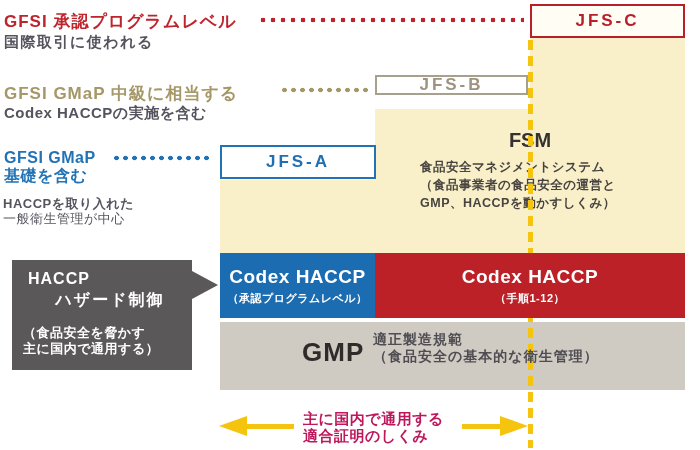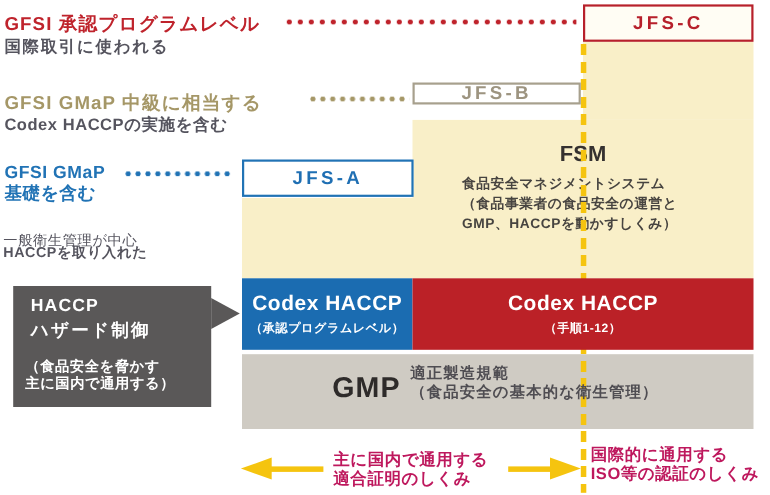--- a/index.html
+++ b/index.html
@@ -10,21 +10,21 @@
   }
   .abs{position:absolute;}
 
   
   .lbl-c-title{left:4px;top:10px;font-size:17px;font-weight:bold;color:#bf232c;letter-spacing:1px;z-index:2;}
   .lbl-c-sub{left:4px;top:33px;font-size:15px;font-weight:bold;color:#55545e;letter-spacing:1.5px;z-index:2;}
   .lbl-b-title{left:4px;top:82px;font-size:17px;font-weight:bold;color:#a59767;letter-spacing:1px;z-index:2;}
   .lbl-b-sub{left:4px;top:104px;font-size:15px;font-weight:bold;color:#55545e;letter-spacing:0.5px;z-index:2;}
   .lbl-a-title{left:4px;top:149px;font-size:16px;font-weight:bold;color:#2173b5;letter-spacing:0.5px;z-index:2;}
   .lbl-a-title2{left:4px;top:166px;font-size:16px;font-weight:bold;color:#2173b5;letter-spacing:0.5px;z-index:2;}
-  .lbl-a-sub1{left:3px;top:195px;font-size:13px;font-weight:bold;color:#55545e;letter-spacing:0.5px;z-index:2;margin-top:26px;}
+  .lbl-a-sub1{left:3px;top:195px;font-size:13px;font-weight:bold;color:#55545e;letter-spacing:0.5px;z-index:2;}
   .lbl-a-sub2{left:3px;top:210px;font-size:13px;font-weight:normal;color:#55545e;letter-spacing:0.5px;z-index:2;}
 
   
   .dots{height:6px;z-index:2;background-repeat:repeat-x;background-position:left center;}
   .dots-red{left:258px;top:17px;width:266px;
     background-image:radial-gradient(circle,#bf232c 2.1px,rgba(0,0,0,0) 2.6px);background-size:10px 6px;}
   .dots-tan{left:280px;top:87px;width:92px;
     background-image:radial-gradient(circle,#a59767 2.1px,rgba(0,0,0,0) 2.6px);background-size:9px 6px;}
   .dots-blue{left:112px;top:155px;width:100px;
     background-image:radial-gradient(circle,#2173b5 2.1px,rgba(0,0,0,0) 2.6px);background-size:9px 6px;}
@@ -59,21 +59,21 @@
   .gmp-desc{left:373px;top:331px;font-size:14px;font-weight:bold;color:#4f4d52;line-height:17px;letter-spacing:1px;z-index:2;}
 
   
   .dash-line{left:528px;top:40px;width:5px;height:408px;z-index:2;
     background-image:repeating-linear-gradient(180deg,#f5c40f 0 10px,rgba(0,0,0,0) 10px 16px);}
 
   
   .callout{left:12px;top:260px;width:180px;height:110px;background:#5a5858;z-index:5;
     color:#ffffff;box-sizing:border-box;padding:10px 0 0 16px;}
   .callout-t1{font-size:16px;font-weight:bold;letter-spacing:1px;}
-  .callout-t2{font-size:16px;font-weight:bold;letter-spacing:2px;margin-top:2px;}
+  .callout-t2{font-size:16px;font-weight:bold;letter-spacing:2px;margin-top:2px;text-align:center;}
   .callout-sub{font-size:13px;font-weight:bold;letter-spacing:0.5px;line-height:16px;margin-top:14px;margin-left:-5px;}
   .callout-arrow{left:192px;top:271px;width:0;height:0;z-index:5;
     border-left:26px solid #5a5858;border-top:14px solid rgba(0,0,0,0);border-bottom:14px solid rgba(0,0,0,0);}
 
   
   .shaft{height:5px;background:#f5c40f;z-index:2;}
   .shaft-left{left:244px;top:424px;width:50px;}
   .shaft-right{left:462px;top:424px;width:42px;}
   .head{width:0;height:0;z-index:2;}
   .head-left{left:219px;top:416px;border-right:28px solid #f5c40f;
@@ -153,18 +153,14 @@
   <div class="abs callout-arrow"></div>
 
   <div class="abs head head-left"></div>
   <div class="abs shaft shaft-left"></div>
   <div class="abs foot-text foot-domestic">
     <div>主に国内で通用する</div>
     <div>適合証明のしくみ</div>
   </div>
   <div class="abs shaft shaft-right"></div>
   <div class="abs head head-right"></div>
-  <div class="abs foot-text foot-intl">
-    <div>国際的に通用する</div>
-    <div>ISO等の認証のしくみ</div>
-  </div>
 
 </div>
 
 </body></html>

